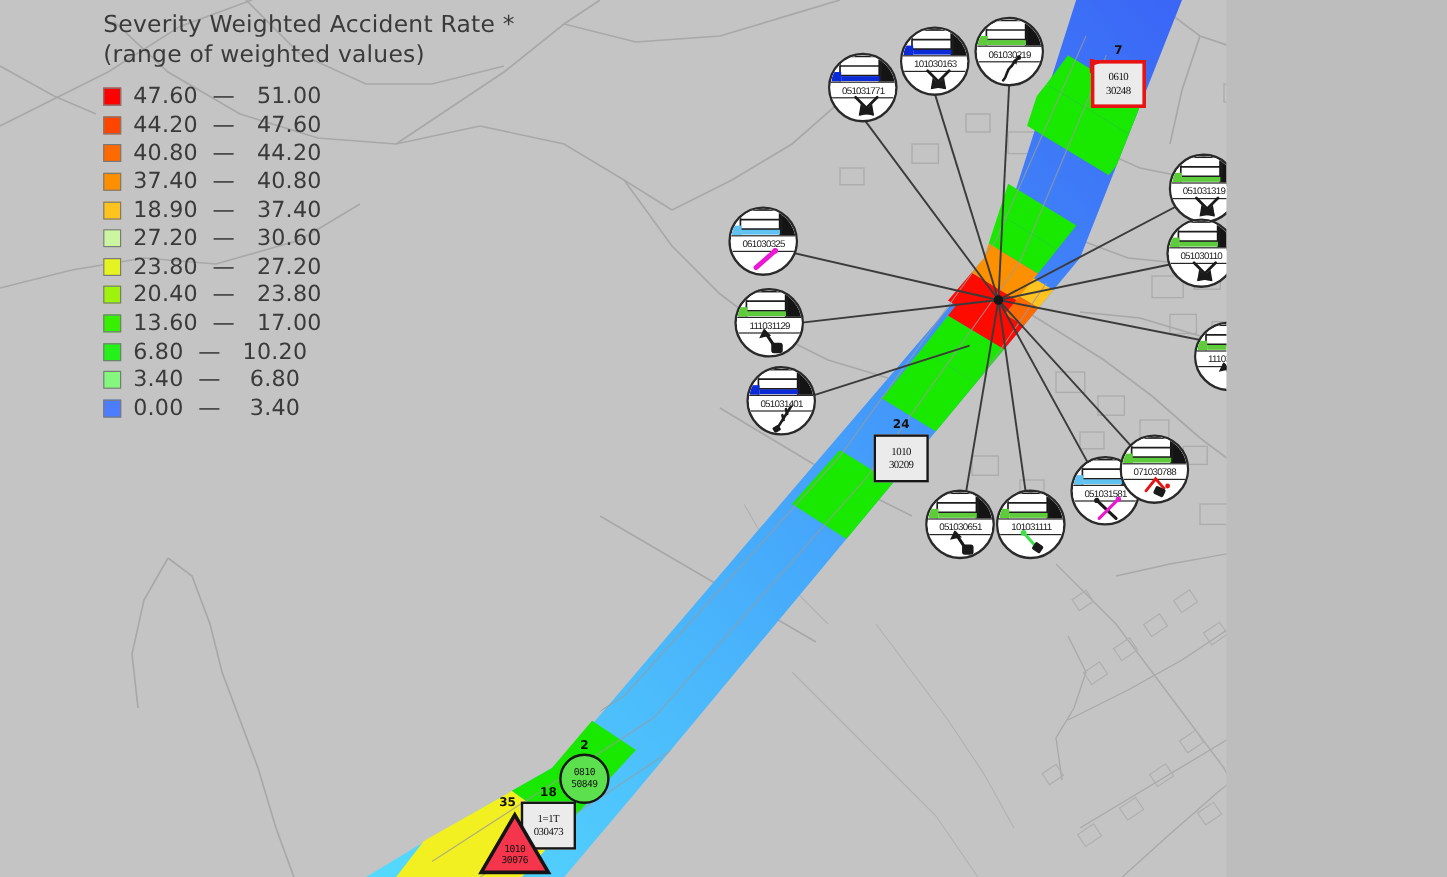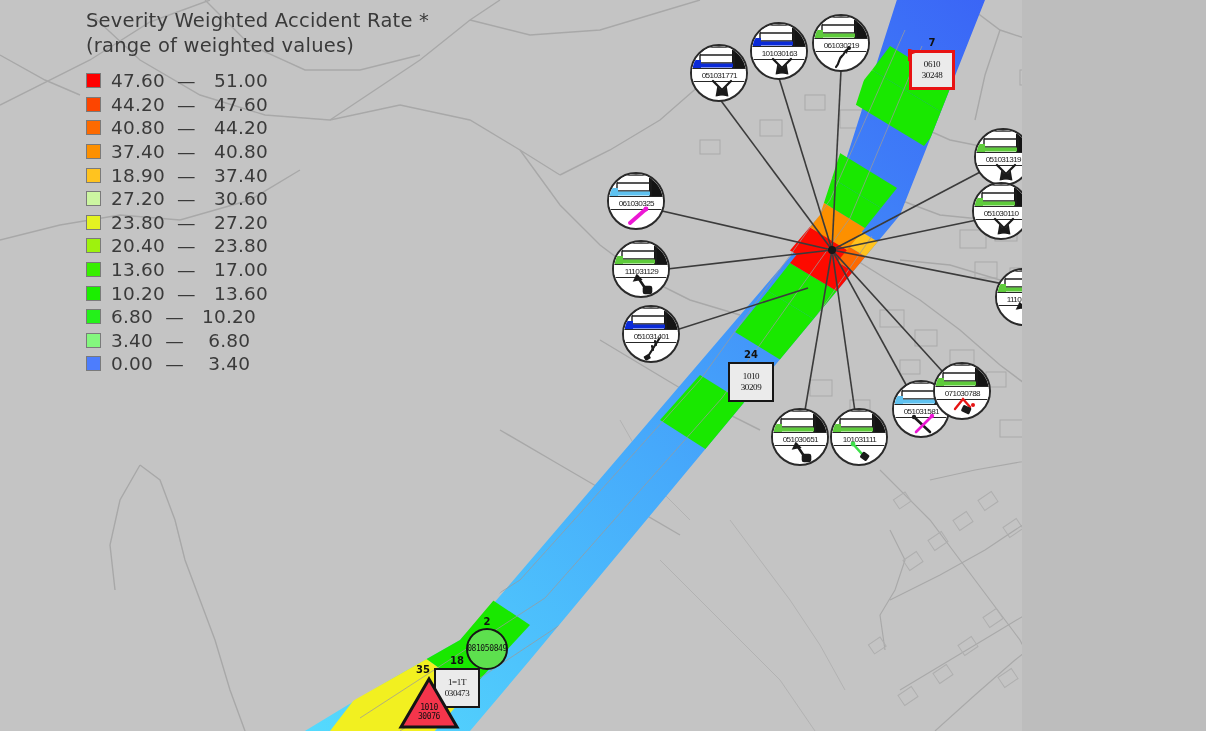--- a/index.html
+++ b/index.html
@@ -43,21 +43,21 @@
   .sqmark .flag{position:absolute;left:-1px;top:-1px;width:11px;height:12px;}
 
   .trimark{position:absolute;z-index:33;width:62px;height:54px;}
   .trimark .num{position:absolute;top:-12px;left:18px;font-size:10px;font-weight:bold;color:#111;}
   .trimark .lbl{position:absolute;left:0;right:0;top:28px;text-align:center;
       font-family:"DejaVu Sans Mono",monospace;font-size:8px;color:#111;line-height:8.5px;letter-spacing:-0.4px;}
 
   .cirmark{position:absolute;z-index:32;width:42px;height:42px;}
   .cirmark .num{position:absolute;top:-12px;left:50%;transform:translateX(-50%);font-size:10px;font-weight:bold;color:#111;}
   .cirmark .disc{position:absolute;inset:0;border-radius:50%;background:#5de04e;border:2px solid #161616;box-sizing:border-box;
-      display:flex;flex-direction:row;align-items:center;justify-content:center;line-height:10px;}
+      display:flex;flex-direction:column;align-items:center;justify-content:center;line-height:10px;}
   .cirmark .disc b{font-family:"DejaVu Sans Mono",monospace;font-size:8px;font-weight:normal;color:#111;letter-spacing:-0.4px;}
 </style>
 </head>
 <body>
 
 <div id="stage">
 
   <div id="basemap"></div>
 
   <div class="vecwrap">
@@ -266,24 +266,20 @@
         </div>
         <div class="lgrow">
           <span class="swatch" style="background: rgb(158, 242, 13);"></span>
           <span class="lglab">20.40  —   23.80</span>
         </div>
         <div class="lgrow">
           <span class="swatch" style="background: rgb(56, 239, 0);"></span>
           <span class="lglab">13.60  —   17.00</span>
         </div>
         <div class="lgrow">
-          <span class="swatch" style="background: rgb(27, 238, 0);"></span>
-          <span class="lglab">10.20  —   13.60</span>
-        </div>
-        <div class="lgrow">
           <span class="swatch" style="background: rgb(36, 241, 26);"></span>
           <span class="lglab">6.80  —   10.20</span>
         </div>
         <div class="lgrow">
           <span class="swatch" style="background: rgb(132, 247, 126);"></span>
           <span class="lglab">3.40  —    6.80</span>
         </div>
         <div class="lgrow">
           <span class="swatch" style="background: rgb(77, 125, 253);"></span>
           <span class="lglab">0.00  —    3.40</span>

